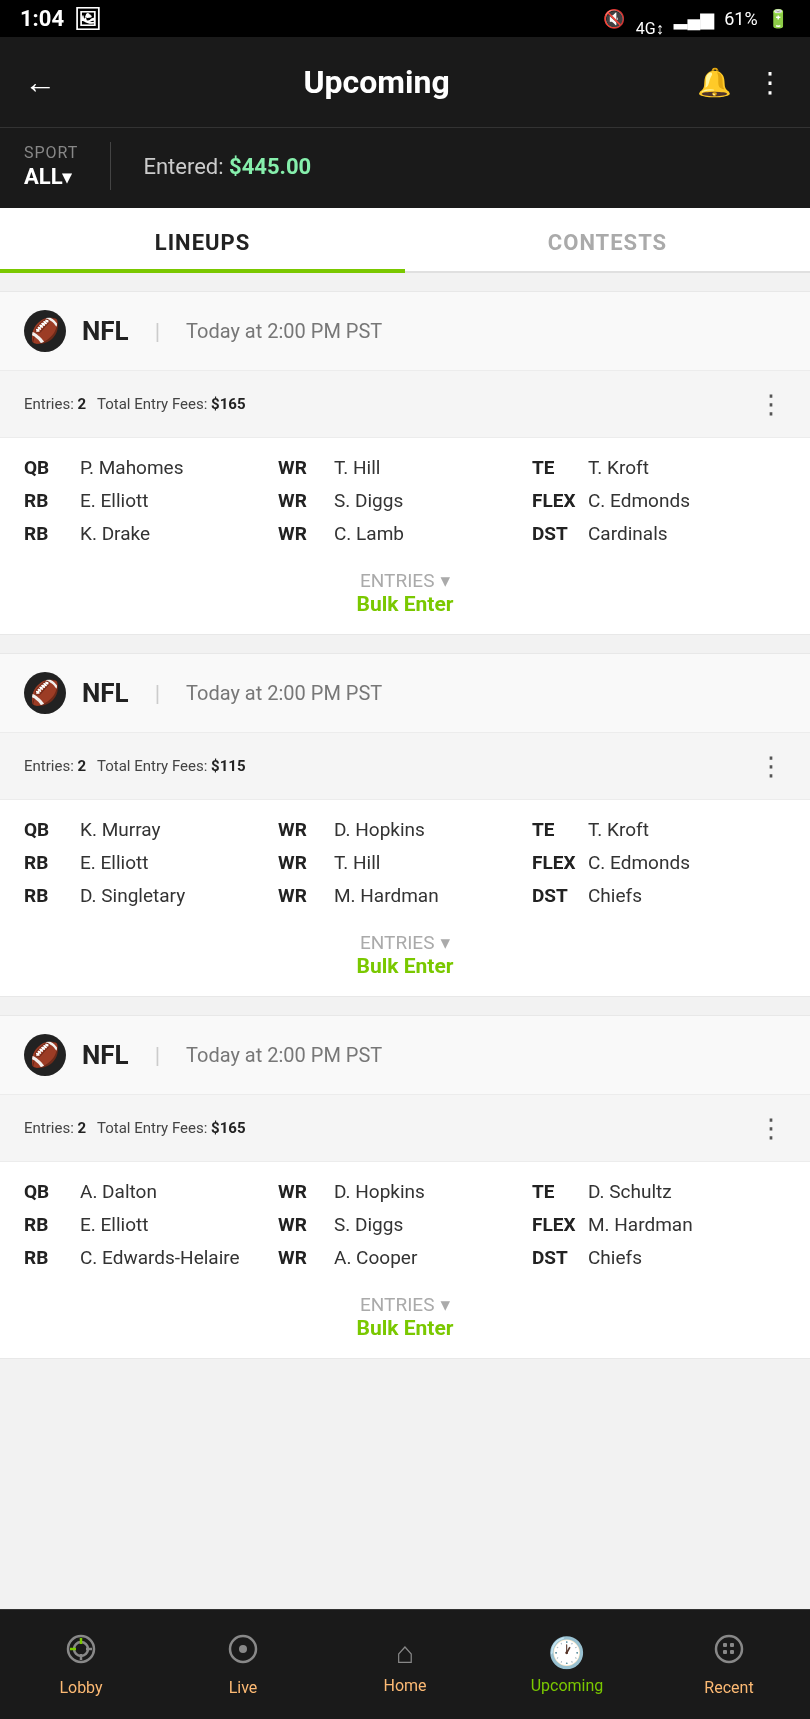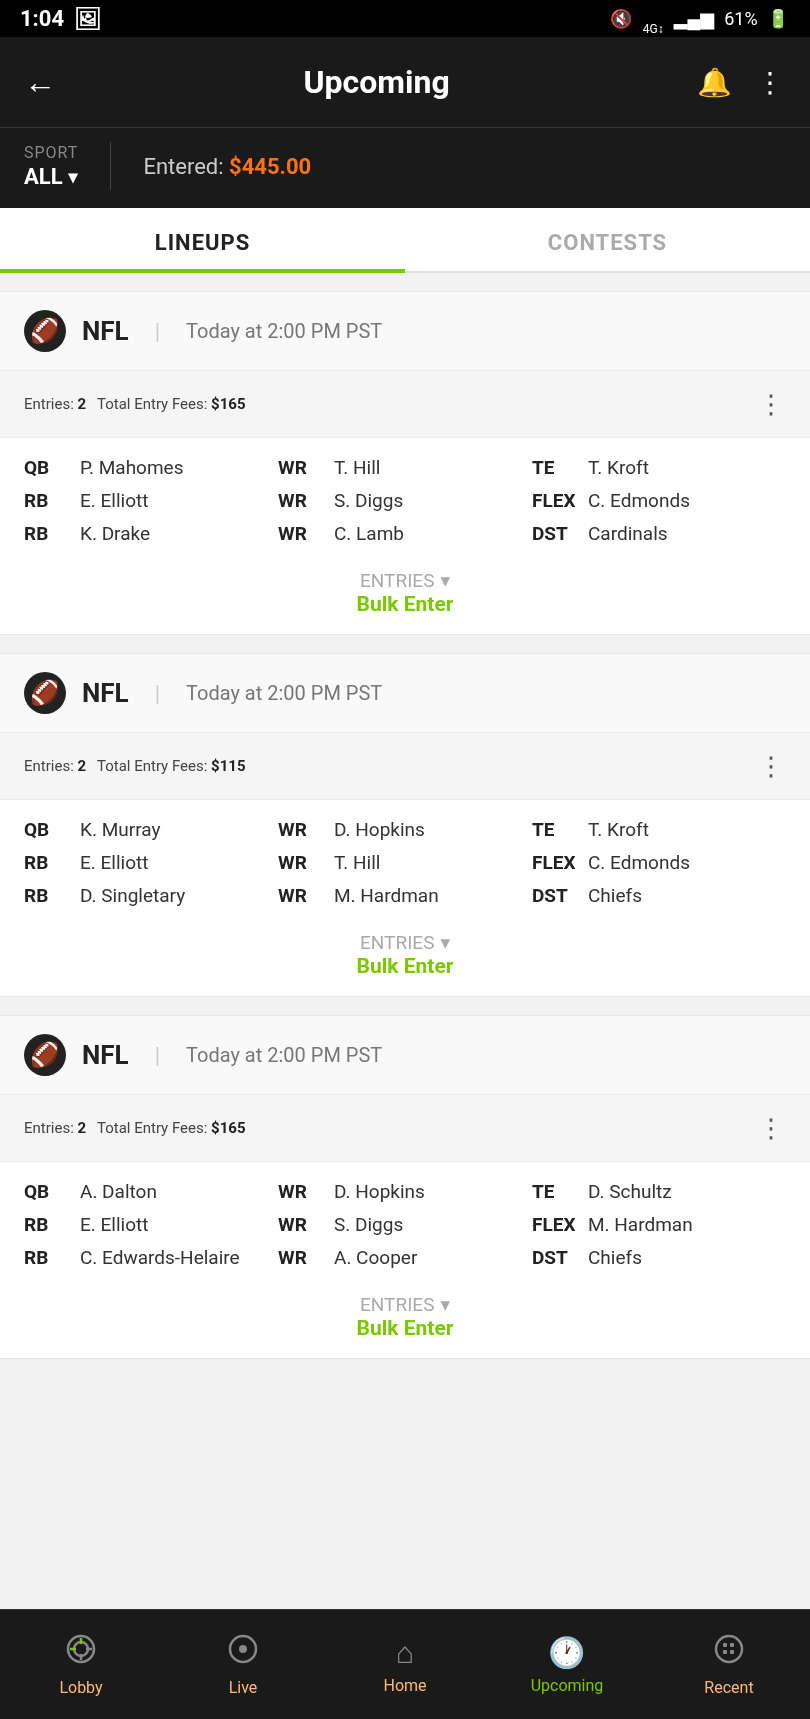--- a/index.html
+++ b/index.html
@@ -46,24 +46,24 @@
       display: flex;
       align-items: center;
       padding: 14px 24px 18px 24px;
       border-top: 1px solid #333;
       gap: 0;
     }
     .sport-left {
       display: flex; flex-direction: column; gap: 2px;
     }
     .sport-label { color: #888; font-size: 16px; letter-spacing: 1px; }
-    .sport-value { color: #fff; font-size: 22px; font-weight: bold; display: flex; align-items: center; gap: 6px; }
+    .sport-value { color: #fff; font-size: 22px; font-weight: bold; display: flex; align-items: center; }
     .sport-divider { width: 1px; height: 48px; background: #444; margin: 0 32px; }
     .entered-text { color: #ccc; font-size: 22px; }
-    .entered-amount { color: #f97316; font-weight: bold; }
+    .entered-amount { color: #86efac; font-weight: bold; }
 
     
     .tabs {
       background: #fff;
       display: flex;
       border-bottom: 2px solid #e0e0e0;
     }
     .tab {
       flex: 1;
       text-align: center;
@@ -181,21 +181,21 @@
 </head>
 <body>
 
 <div class="status-bar">
   <div class="status-bar-left">
     <span>1:04</span>
     <span>🖼</span>
   </div>
   <div class="status-bar-right">
     <span>🔇</span>
-    <span style="font-size:12px;margin-top:20px;">4G↕</span>
+    <span style="font-size:16px;margin-top:20px;">4G↕</span>
     <span>▂▄▆</span>
     <span>61%</span>
     <span>🔋</span>
   </div>
 </div>
 
 <div class="header">
   <span style="font-size:32px;color:#fff;cursor:pointer;">←</span>
   <span class="header-title">Upcoming</span>
   <div class="header-icons">

